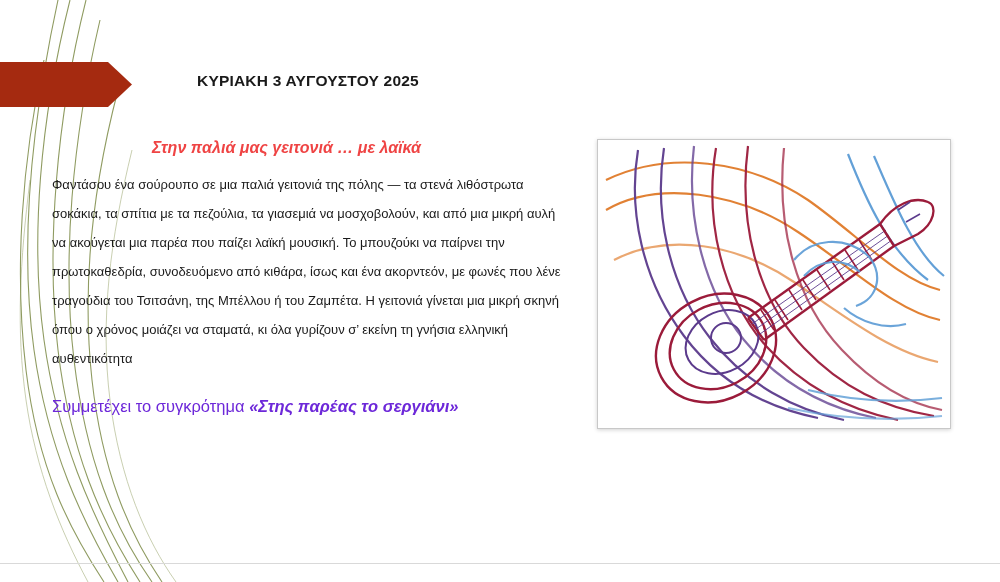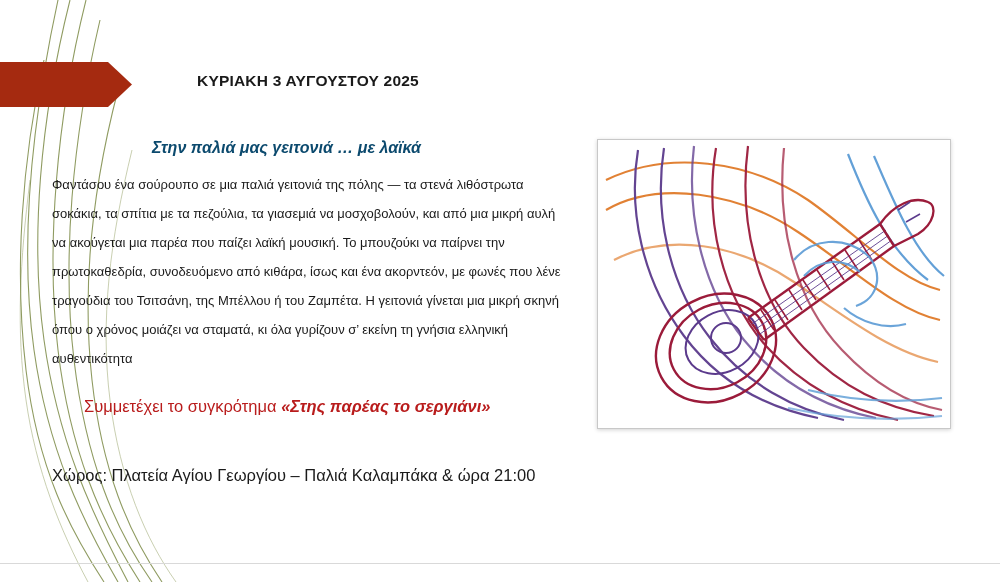--- a/index.html
+++ b/index.html
@@ -67,42 +67,41 @@
     margin-left: 19px;
   }
 
   .subtitle {
     position: absolute;
     left: 152px;
     top: 139px;
     font-size: 16px;
     font-weight: bold;
     font-style: italic;
-    color: #0c4a6e;
+    color: #ef4444;
   }
 
   .body-text {
     position: absolute;
     left: 52px;
     top: 170px;
     width: 520px;
     font-size: 13px;
     line-height: 29px;
     color: #1a1a1a;
   }
 
   .band-line {
     position: absolute;
     left: 52px;
     top: 393px;
     width: 560px;
     font-size: 16.5px;
     line-height: 26px;
-    color: #b91c1c;
-    margin-left: 32px;
+    color: #6d28d9;
   }
   .band-line b {
     font-weight: bold;
     font-style: italic;
   }
 
   .venue-line {
     position: absolute;
     left: 52px;
     top: 462px;
@@ -155,21 +154,20 @@
   <div class="date-title">ΚΥΡΙΑΚΗ 3 ΑΥΓΟΥΣΤΟΥ 2025</div>
 
   <div class="subtitle">Στην παλιά μας γειτονιά … με λαϊκά</div>
 
   <div class="body-text">Φαντάσου ένα σούρουπο σε μια παλιά γειτονιά της πόλης — τα στενά λιθόστρωτα σοκάκια, τα σπίτια με τα πεζούλια, τα γιασεμιά να μοσχοβολούν, και από μια μικρή αυλή να ακούγεται μια παρέα που παίζει λαϊκή μουσική. Το μπουζούκι να παίρνει την πρωτοκαθεδρία, συνοδευόμενο από κιθάρα, ίσως και ένα ακορντεόν, με φωνές που λένε τραγούδια του Τσιτσάνη, της Μπέλλου ή του Ζαμπέτα. Η γειτονιά γίνεται μια μικρή σκηνή όπου ο χρόνος μοιάζει να σταματά, κι όλα γυρίζουν σ’ εκείνη τη γνήσια ελληνική αυθεντικότητα</div>
 
   <div class="band-line">
     <span>Συμμετέχει το συγκρότημα </span><b>«Στης παρέας το σεργιάνι»</b>
   </div>
 
-  <div class="venue-line">Χώρος:  Πλατεία Αγίου Γεωργίου – Παλιά Καλαμπάκα &amp; ώρα 21:00</div>
 
   <div class="art-frame">
     <svg width="350" height="286" viewBox="0 0 350 286">
       <rect x="0" y="0" width="350" height="286" fill="#ffffff"></rect>
 
       <g fill="none" stroke-width="2.2" opacity="0.95">
         <path d="M8 40 C 70 10, 150 20, 210 60 C 260 95, 300 140, 342 150" stroke="#E07B2A"></path>
         <path d="M8 70 C 60 40, 140 52, 200 92 C 252 126, 296 170, 342 180" stroke="#E07B2A"></path>
         <path d="M16 120 C 70 92, 140 104, 196 142 C 246 176, 292 212, 340 222" stroke="#E07B2A" opacity="0.7"></path>
 

